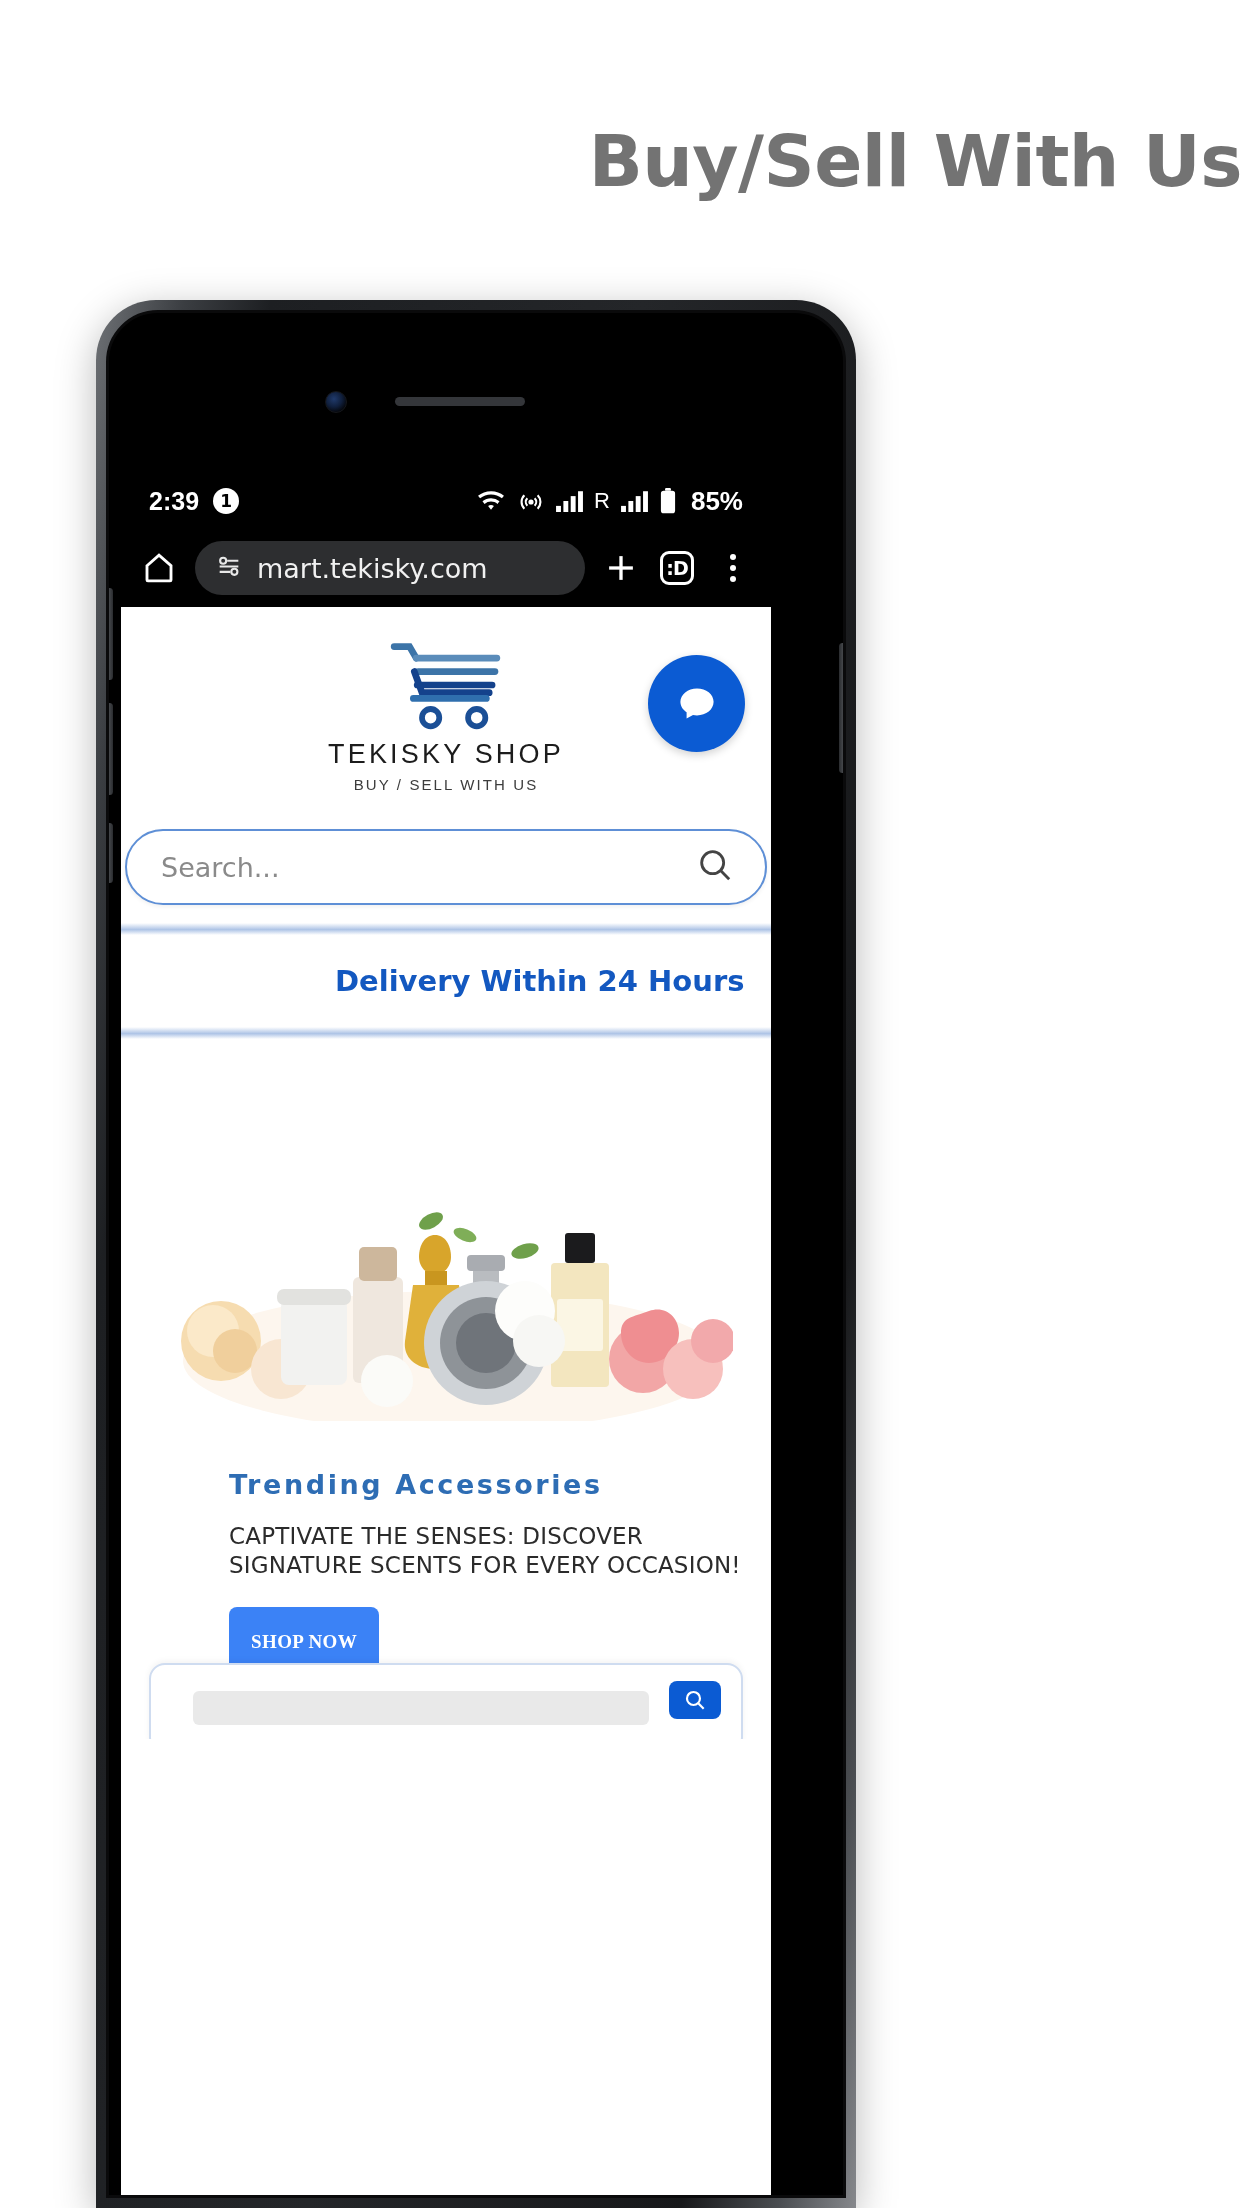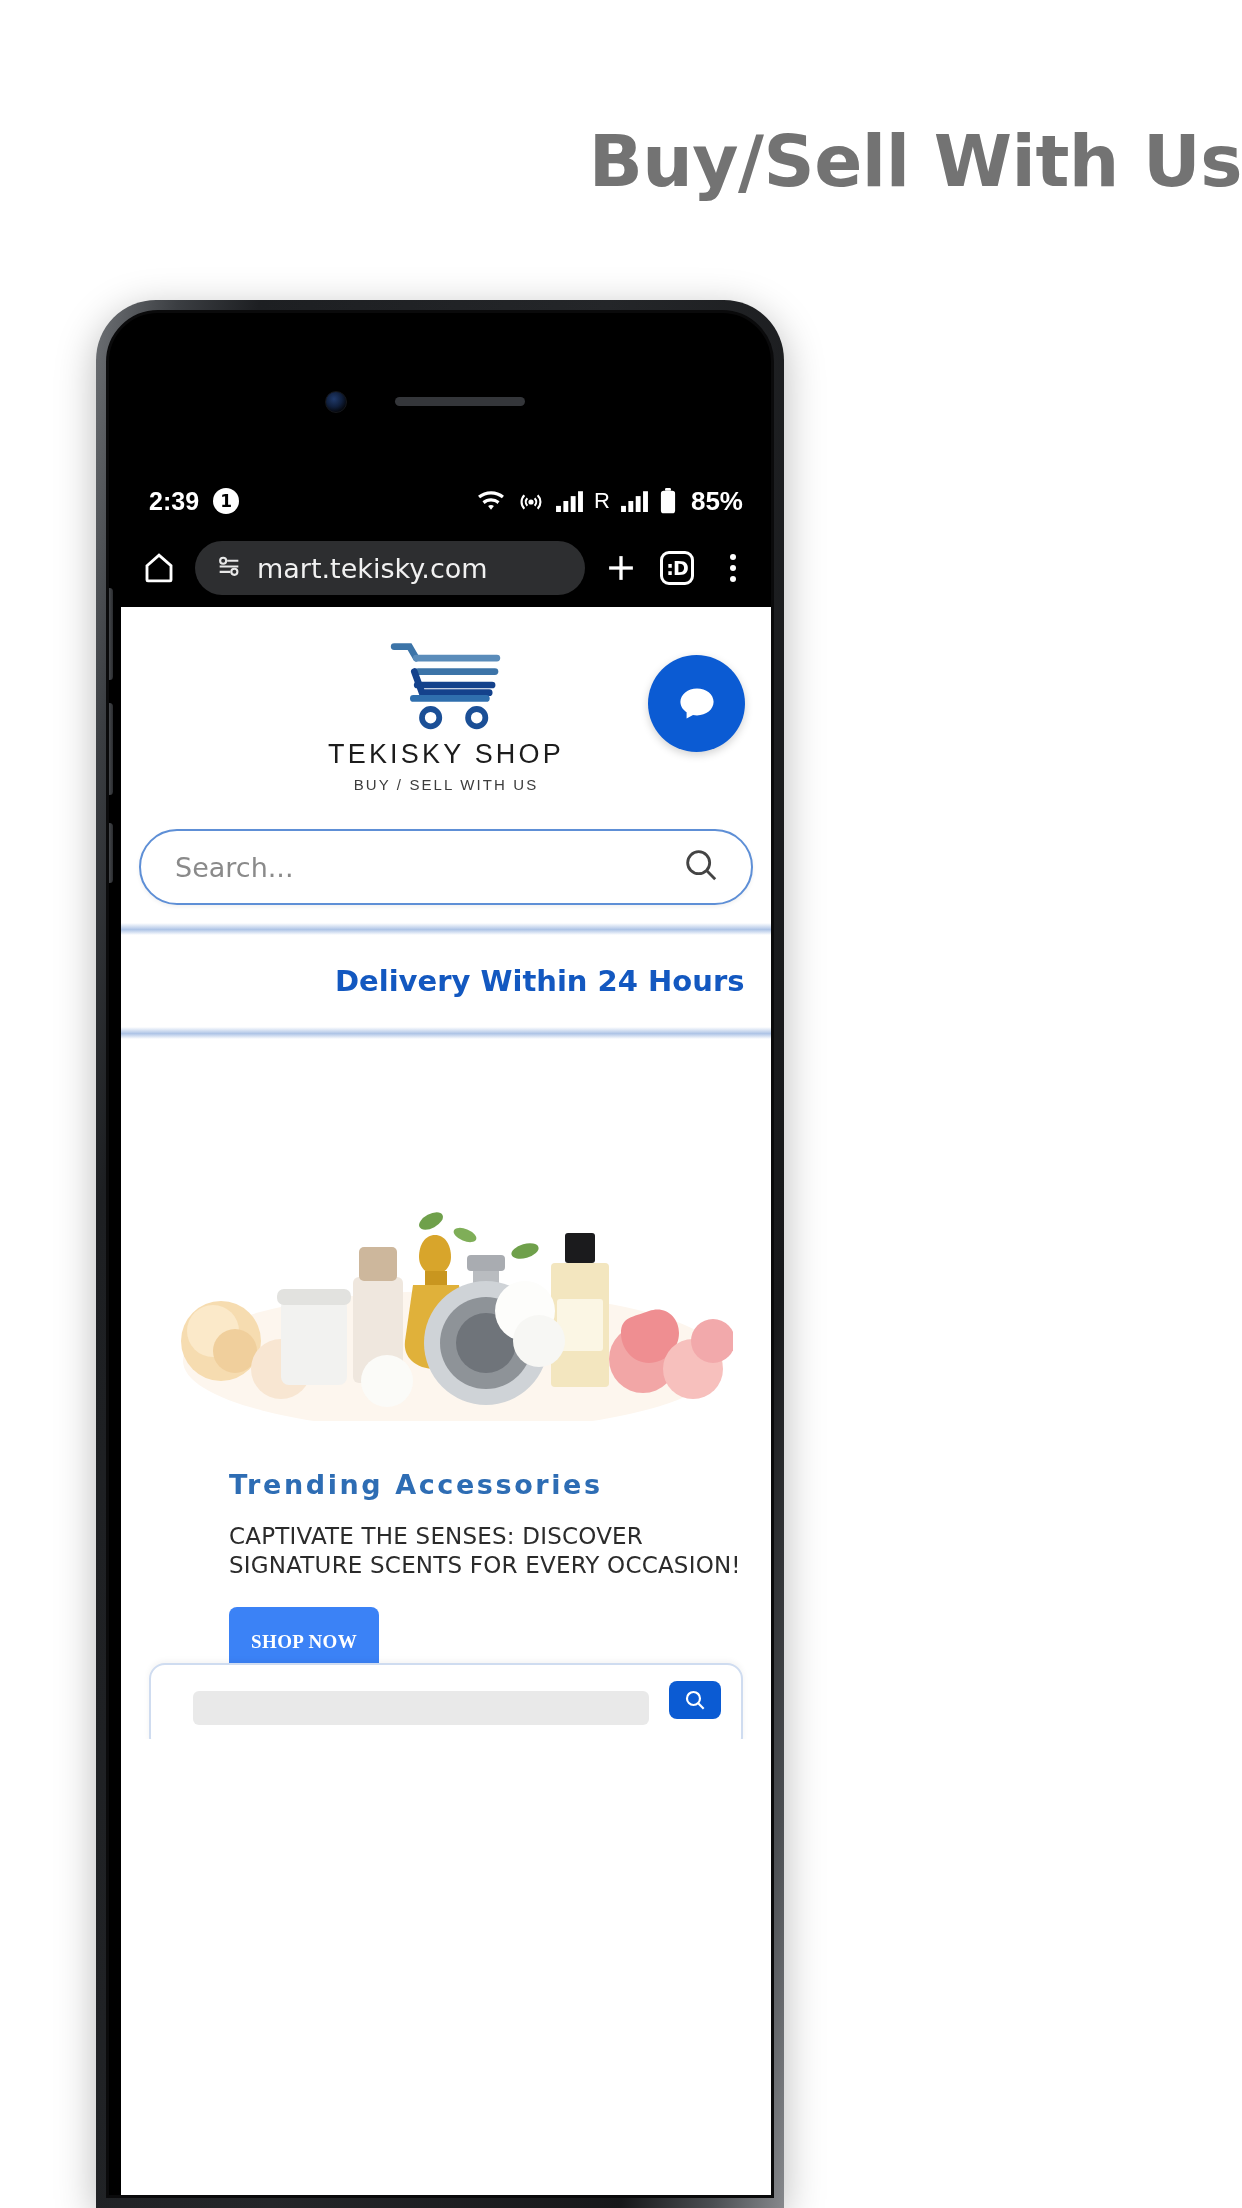--- a/index.html
+++ b/index.html
@@ -18,21 +18,21 @@
     font-size: 71px;
     font-weight: 800;
     letter-spacing: -0.5px;
     color: #737373;
     font-family: "DejaVu Sans", sans-serif;
   }
 
   
   .phone {
     position: absolute; left: 96px; top: 300px;
-    width: 688px; height: 1908px;
+    width: 760px; height: 1908px;
     border-radius: 60px 60px 0 0;
     background: linear-gradient(100deg,#6e7175 0%,#3b3e42 8%,#1d1f22 16%,#242629 50%,#17181a 84%,#4b4e52 93%,#86888c 100%);
     padding: 10px;
     box-shadow: 0 10px 40px rgba(0,0,0,.28);
   }
   .phone-inner {
     position: relative; width: 100%; height: 100%;
     border-radius: 52px 52px 0 0;
     background: #000;
     overflow: hidden;
@@ -130,21 +130,21 @@
     font-family: "Liberation Sans", sans-serif;
   }
   .chat-fab {
     position:absolute; right: 26px; top: 48px;
     width: 97px; height: 97px; border-radius: 50%;
     background: #0B5BD3;
     display:flex; align-items:center; justify-content:center;
     box-shadow: 0 3px 8px rgba(0,0,0,.18);
   }
 
-  .search-row { padding: 10px 16px 0; background:#fff; }
+  .search-row { padding: 10px 2px 0; background:#fff; }
   .searchbox {
     margin: 0 2px; height: 76px; border: 2px solid #5e8fd6; border-radius: 40px;
     background: #fff;
     display:flex; align-items:center; justify-content:space-between;
     padding: 0 30px 0 34px;
     box-shadow: 0 2px 4px rgba(0,0,0,.06);
   }
   .searchbox .ph { color:#8a8a8a; font-size: 27px; font-family:"DejaVu Sans", sans-serif; }
 
   .divider-grad {

